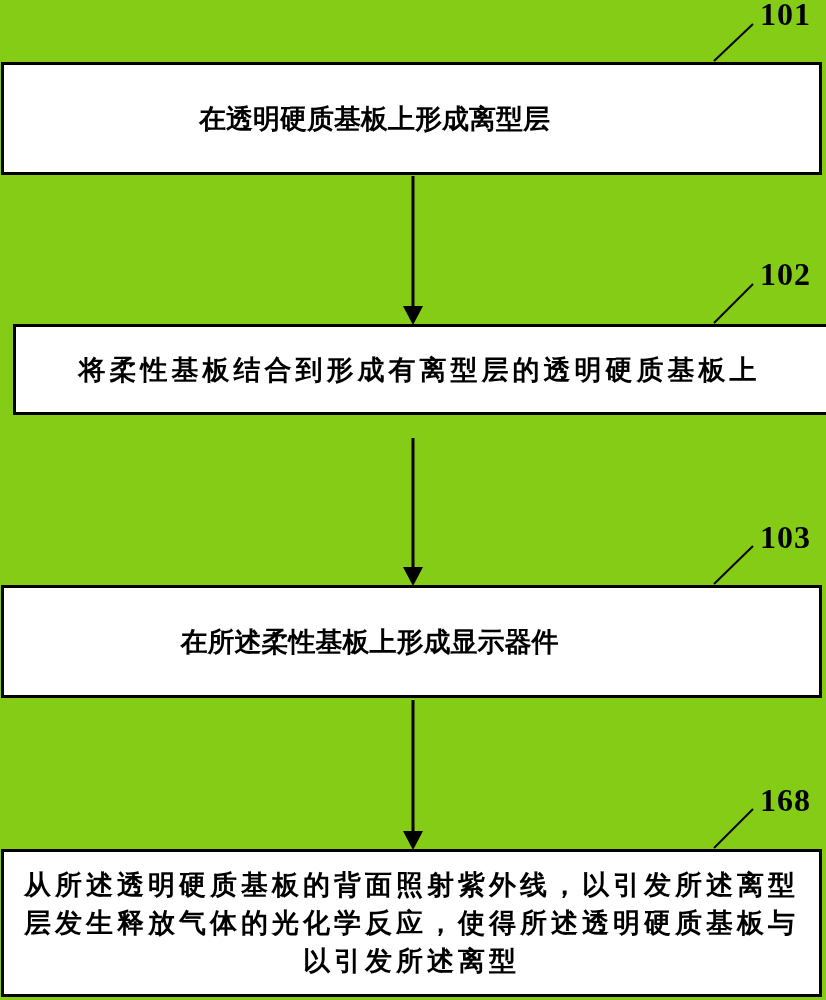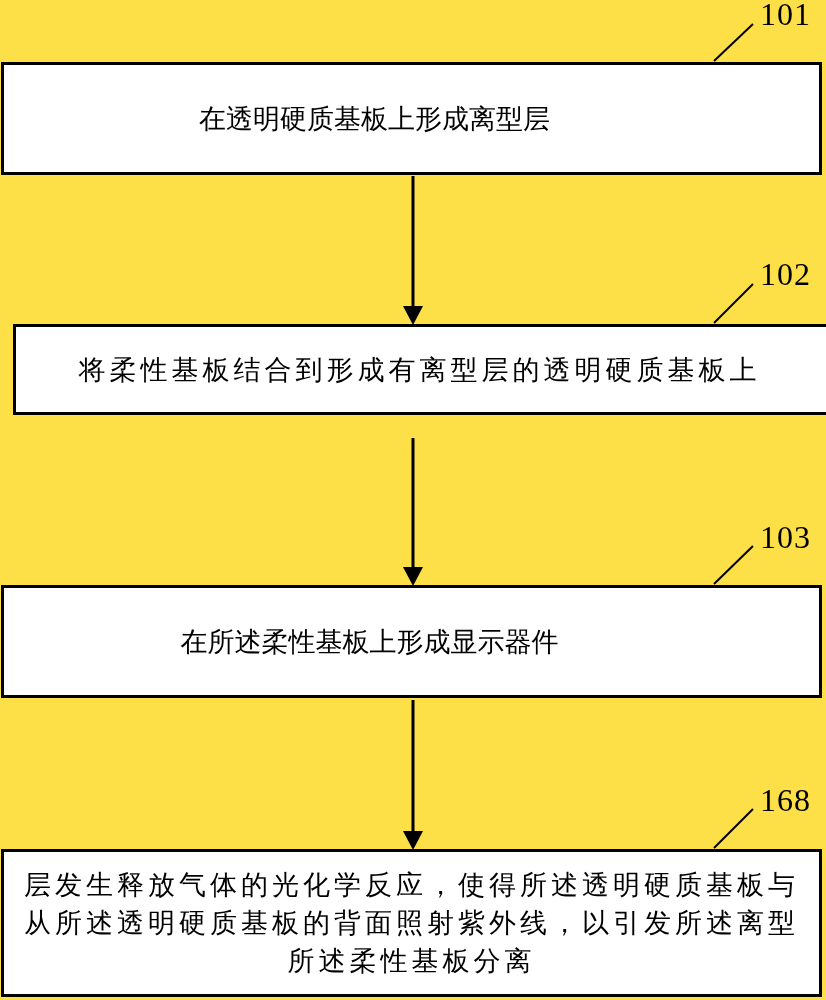--- a/index.html
+++ b/index.html
@@ -4,23 +4,24 @@
 <style>
   html, body {
     margin: 0;
     padding: 0;
     background: #ffffff;
   }
   .canvas {
     position: relative;
     width: 826px;
     height: 1000px;
-    background: #fde047;
+    background: #84cc16;
     overflow: hidden;
     font-family: "Liberation Serif", serif;
+    font-weight: bold;
   }
   .overlay {
     position: absolute;
     left: 0;
     top: 0;
     width: 826px;
     height: 1000px;
     pointer-events: none;
   }
   .step-box {
@@ -99,18 +100,18 @@
 
   <div class="step-box" id="box-102">
     <div class="line">将柔性基板结合到形成有离型层的透明硬质基板上</div>
   </div>
 
   <div class="step-box" id="box-103">
     <div class="line">在所述柔性基板上形成显示器件</div>
   </div>
 
   <div class="step-box" id="box-104">
+    <div class="line">从所述透明硬质基板的背面照射紫外线，以引发所述离型</div>
     <div class="line">层发生释放气体的光化学反应，使得所述透明硬质基板与</div>
-    <div class="line">从所述透明硬质基板的背面照射紫外线，以引发所述离型</div>
-    <div class="line">所述柔性基板分离</div>
+    <div class="line">以引发所述离型</div>
   </div>
 
 </div>
 
 </body></html>

